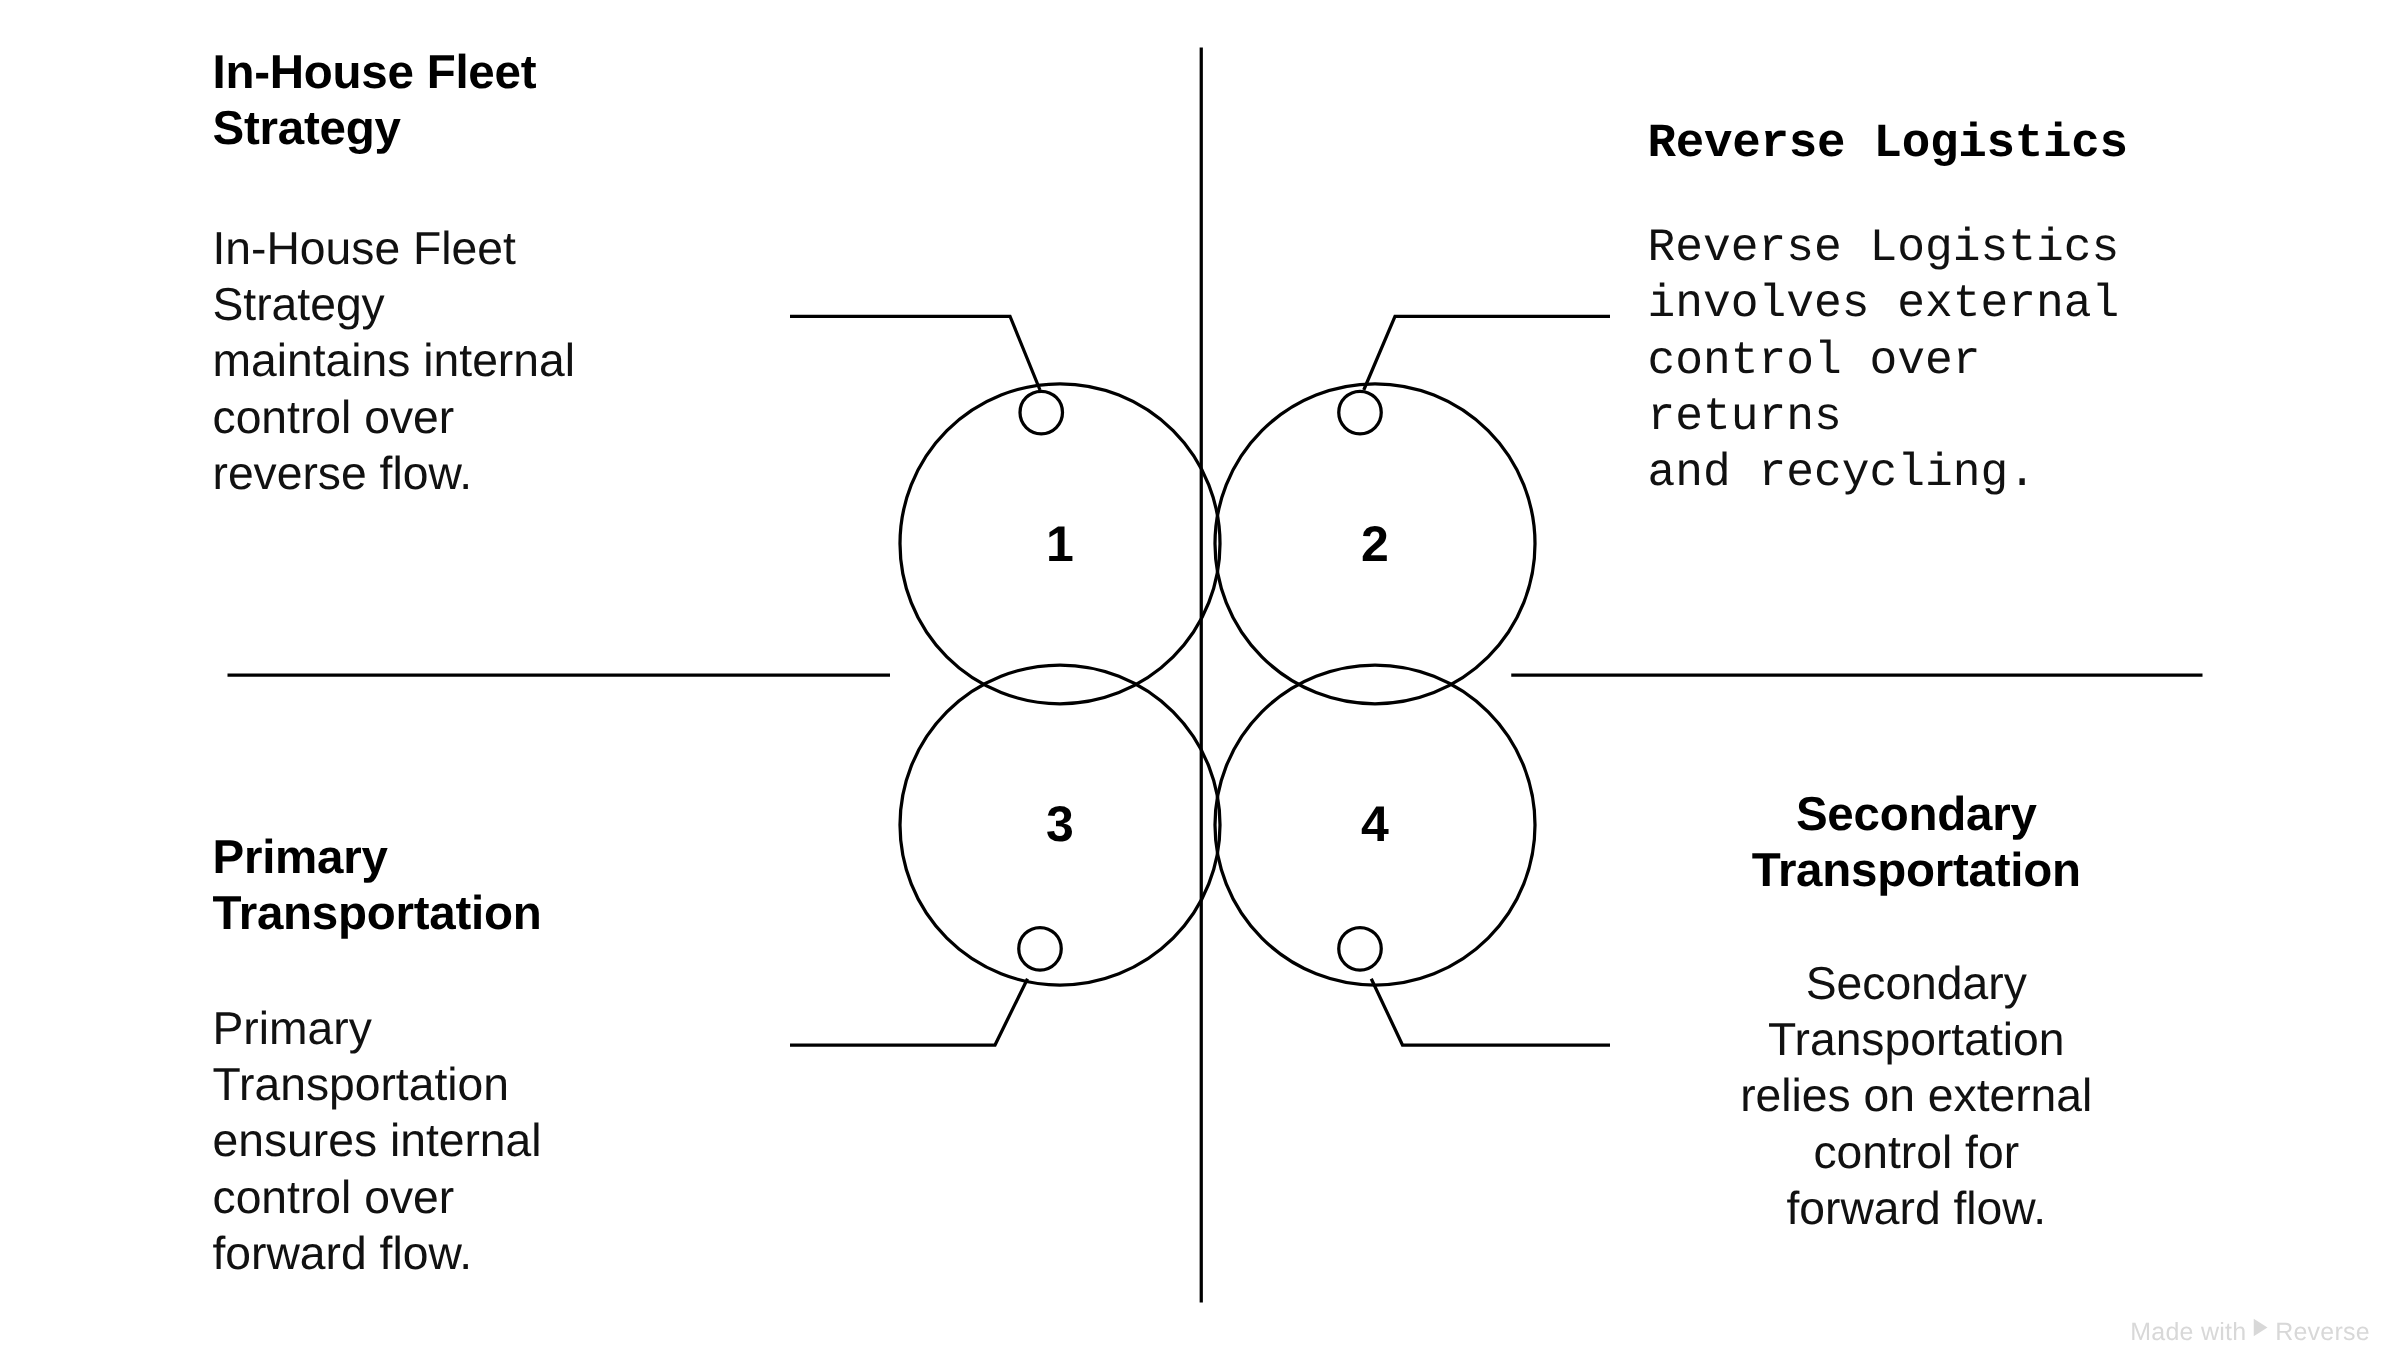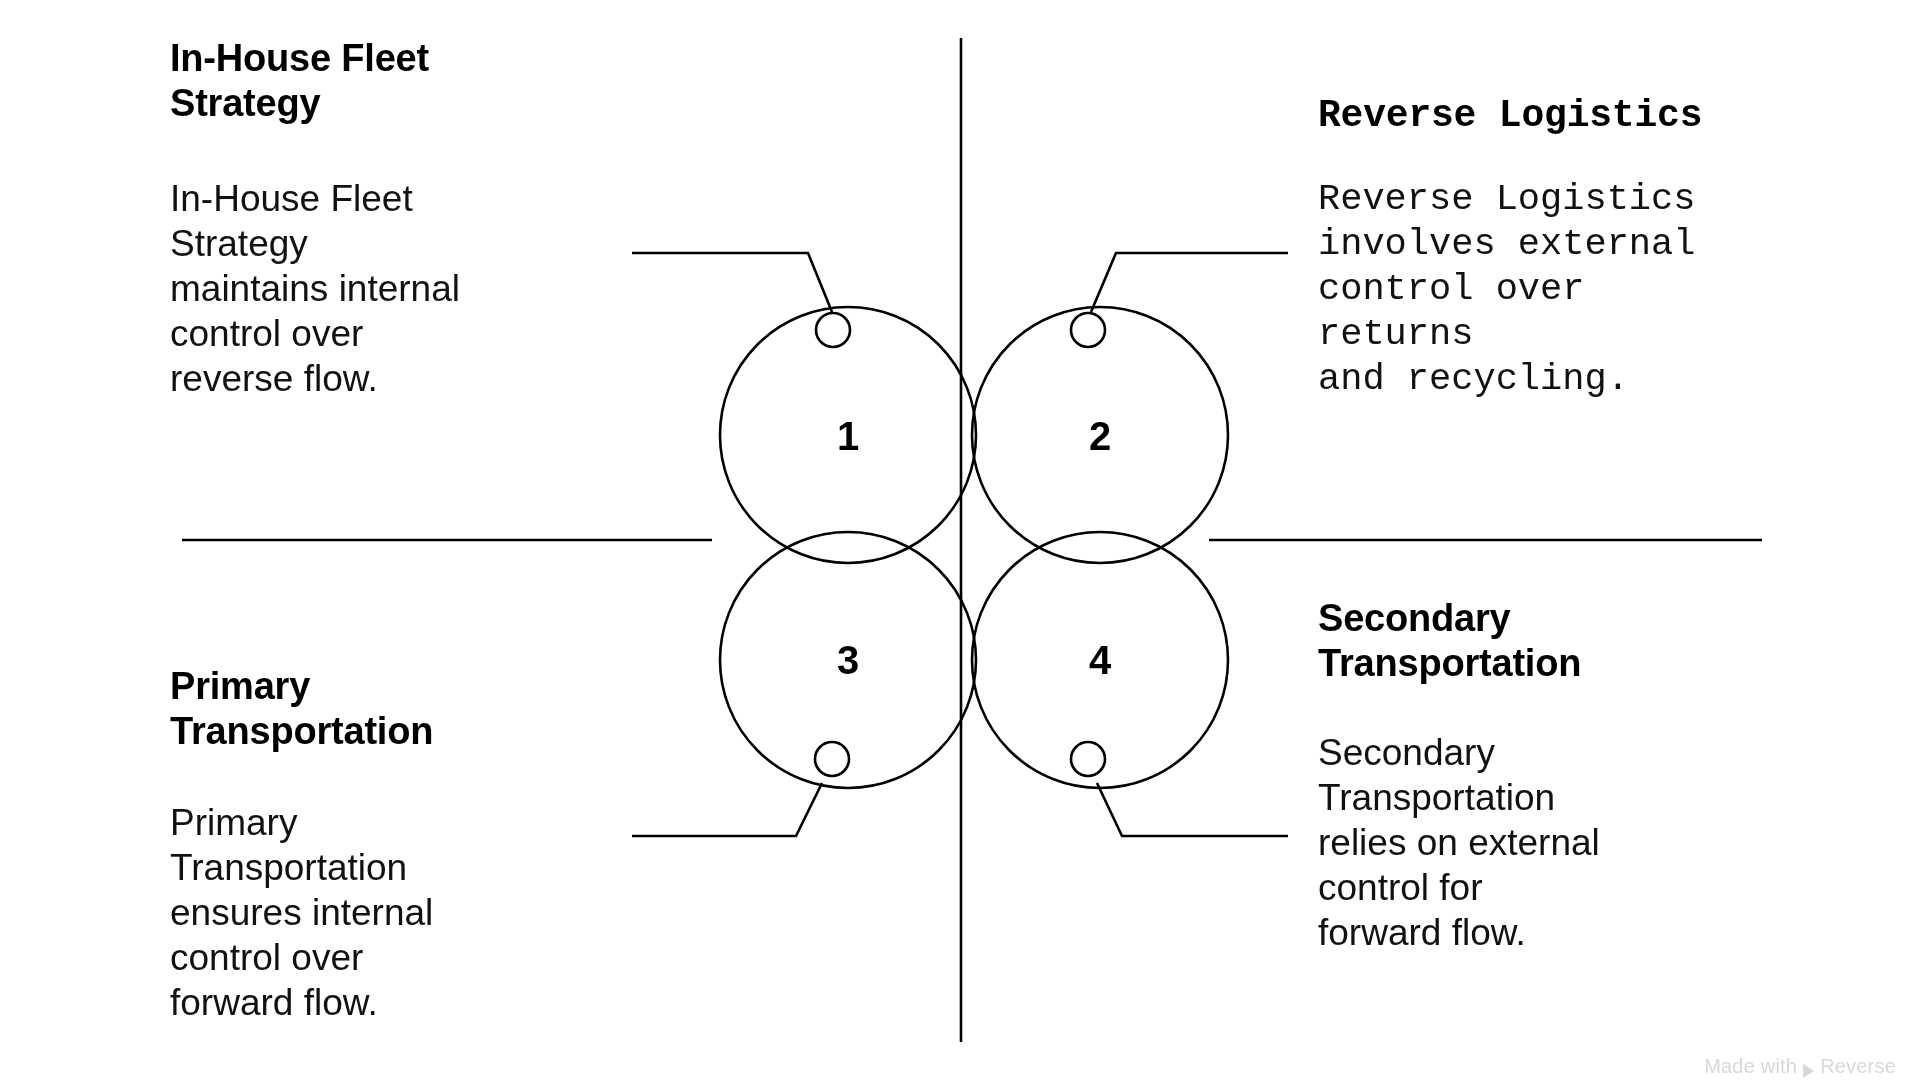--- a/index.html
+++ b/index.html
@@ -65,21 +65,21 @@
 
   
   #quad-top-right       { left: 1318px; top: 94px; font-family: Liberation Mono, monospace; }
   #quad-top-right .quad-body  { margin-top: 38px; }
 
   
   #quad-bottom-left     { left: 170px;  top: 664px; }
   #quad-bottom-left .quad-body { margin-top: 46px; }
 
   
-  #quad-bottom-right    { left: 1318px; top: 596px; }
+  #quad-bottom-right    { left: 1318px; top: 630px; text-align: center; }
   #quad-bottom-right .quad-body { margin-top: 44px; }
 
   
   .circle-number {
     position: absolute;
     font-size: 40px;
     font-weight: bold;
     color: #000;
     text-align: center;
     width: 60px;
@@ -88,21 +88,21 @@
 
   
   #watermark {
     position: absolute;
     right: 24px;
     bottom: 2px;
     font-size: 20px;
     color: #d8d8d8;
     letter-spacing: 0.2px;
     display: flex;
-    align-items: flex-end;
+    align-items: flex-start;
     gap: 6px;
     white-space: nowrap;
   }
   #watermark .wm-play {
     display: inline-block;
     width: 0; height: 0;
     border-left: 11px solid #d8d8d8;
     border-top: 7px solid transparent;
     border-bottom: 7px solid transparent;
   }

